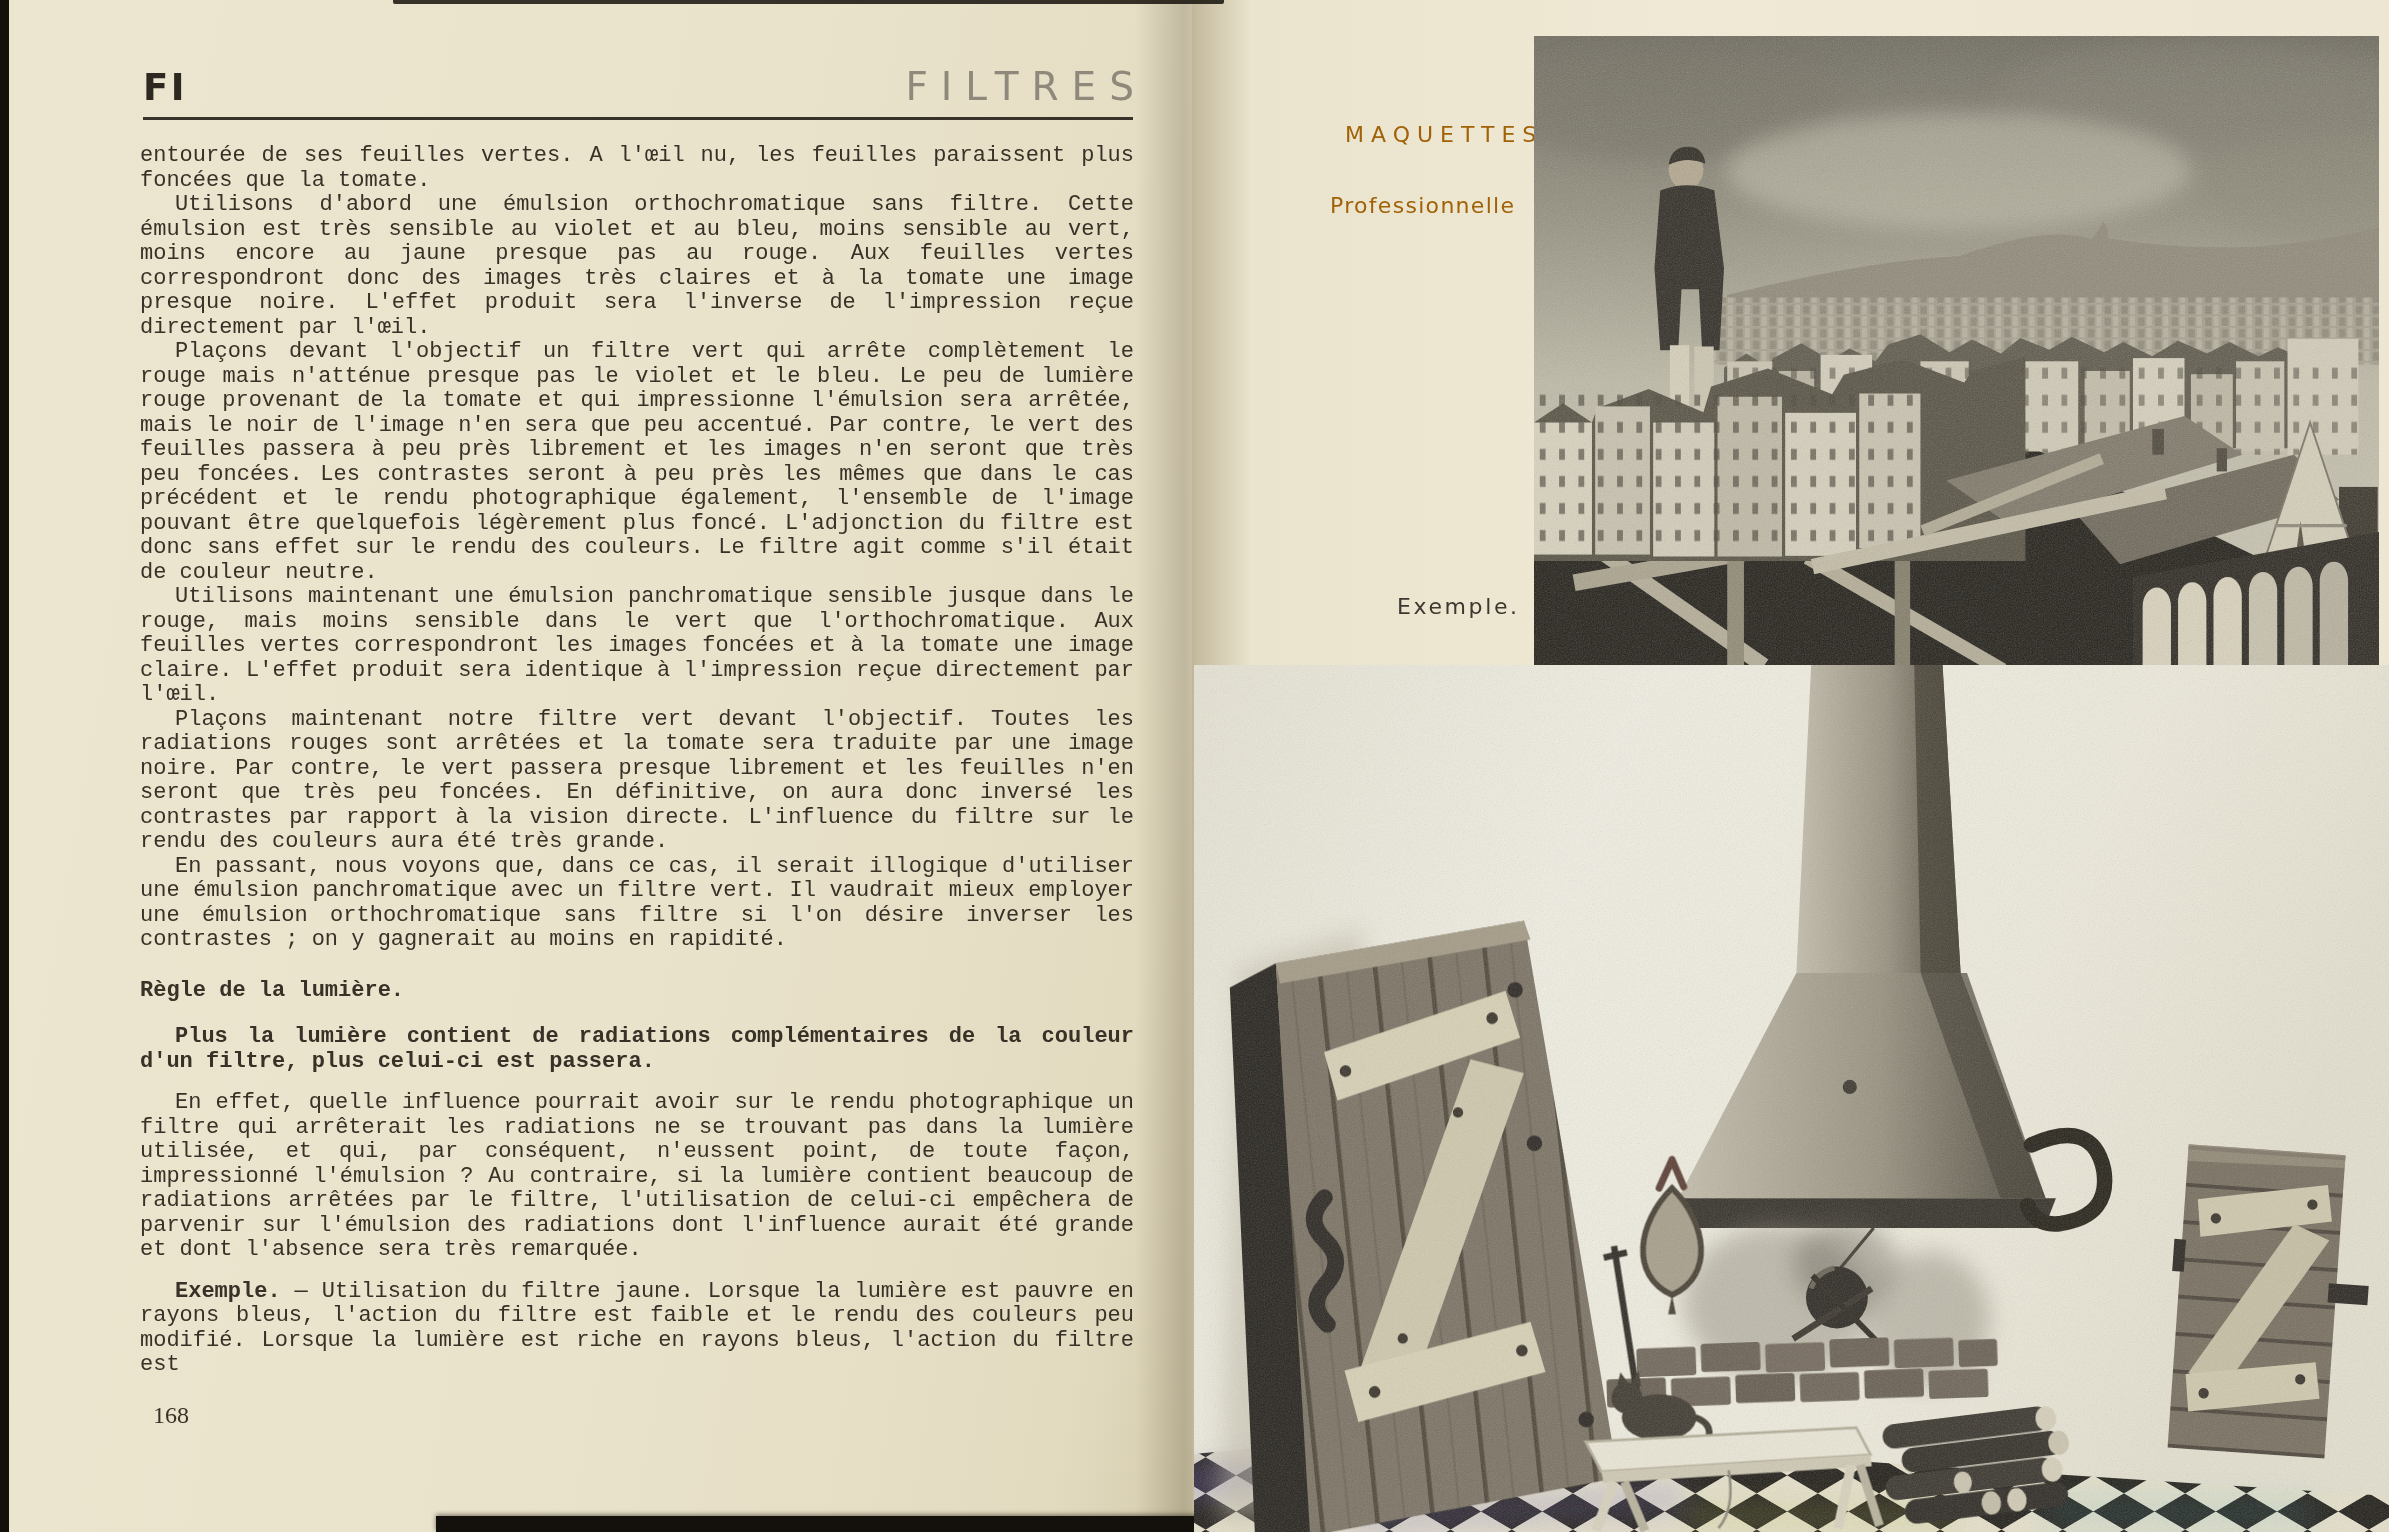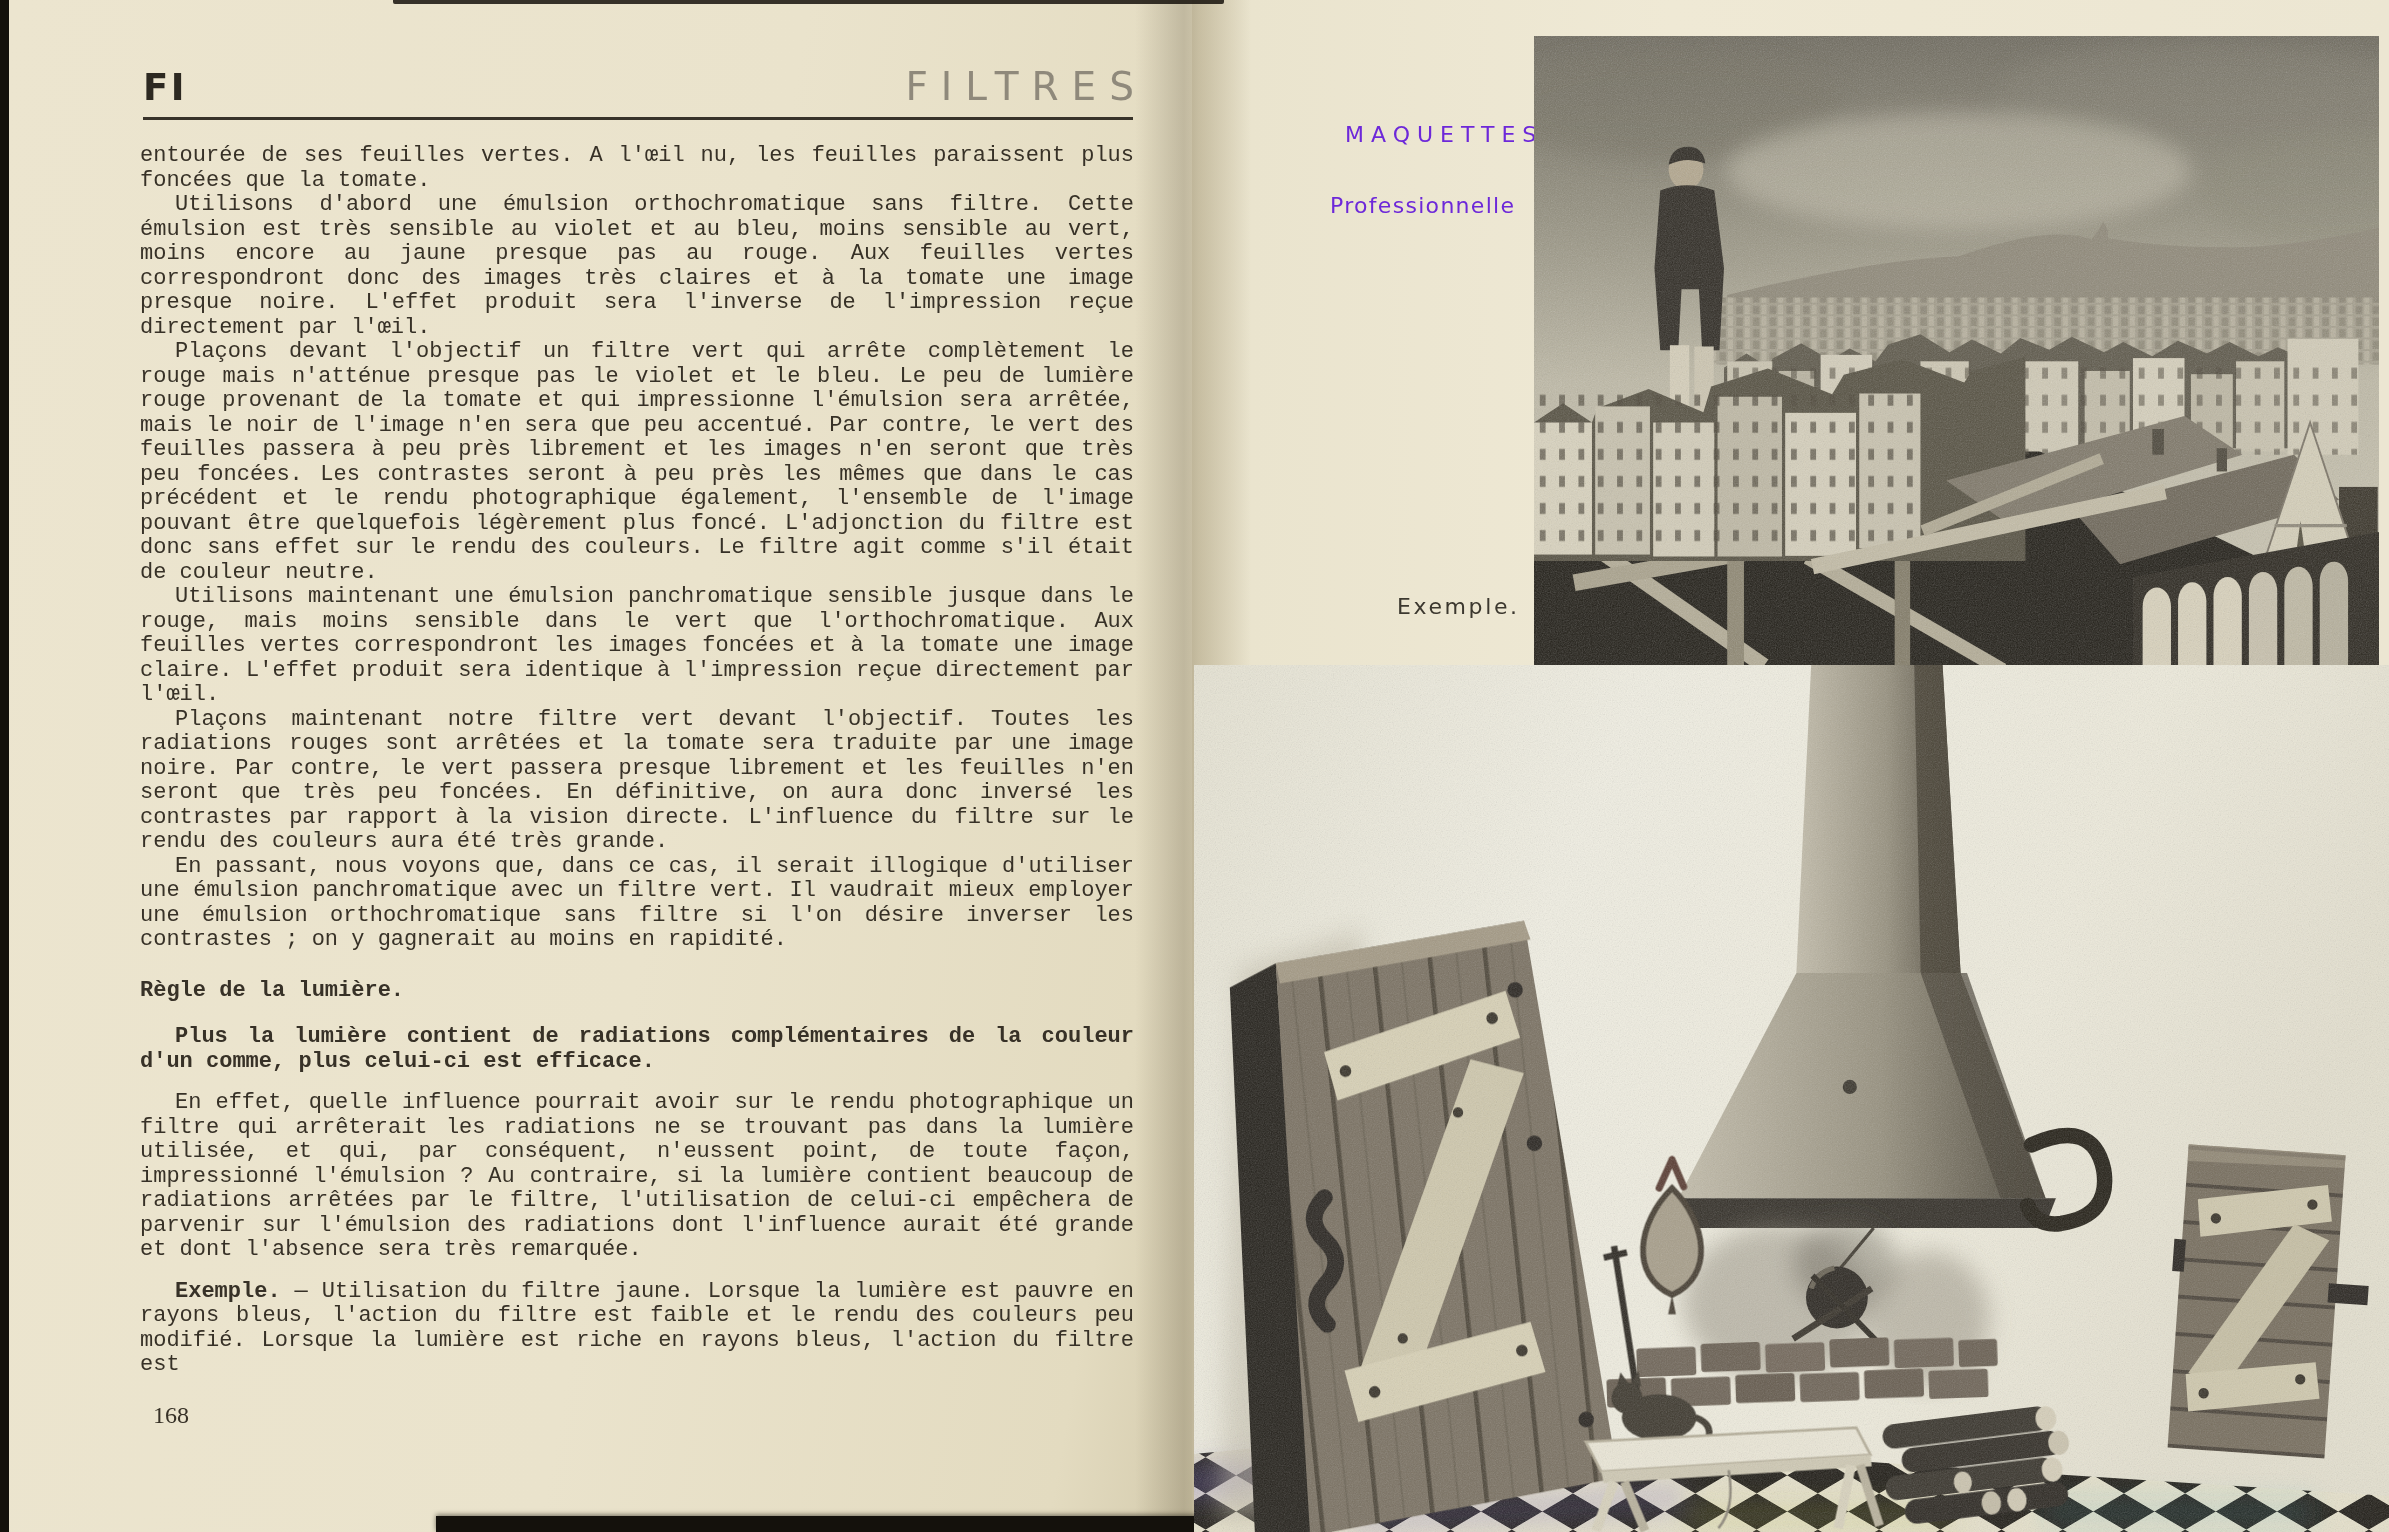--- a/index.html
+++ b/index.html
@@ -32,21 +32,21 @@
   .body-col{left:140px;top:144px;width:994px;color:#373127;
       font-size:22px;line-height:24.5px;text-align:justify;}
   .body-col p{margin:0;font-family:Liberation Mono, monospace;}
   .indent{text-indent:35px;}
   .bold{font-weight:bold;}
   .heading{font-weight:bold;margin-top:26px !important;margin-bottom:22px !important;}
   .gap-top{margin-top:17px !important;}
   .pagenum{left:153px;top:1402px;font-size:24px;color:#373127;}
 
   
-  .lbl{font-family:"DejaVu Sans",sans-serif;color:#6d28d9;}
+  .lbl{font-family:"DejaVu Sans",sans-serif;color:#a16207;}
   .maquettes{left:1345px;top:122px;font-size:22px;letter-spacing:7px;}
   .professionnelle{left:1330px;top:193px;font-size:22px;letter-spacing:1.3px;}
   .amateur{left:1397px;top:594px;font-size:22px;letter-spacing:2.6px;color:#3c382f;}
 
   
   .figure-top{left:1534px;top:36px;width:845px;height:630px;}
   .figure-bottom{left:1194px;top:665px;width:1195px;height:867px;}
   .figure-top svg,.figure-bottom svg{display:block;width:100%;height:100%;}
 </style>
 </head>
@@ -64,21 +64,21 @@
 <div class="abs hrule"></div>
 
 <div class="abs body-col">
   <p>entourée de ses feuilles vertes. A l'œil nu, les feuilles paraissent plus foncées que la tomate.</p>
   <p class="indent">Utilisons d'abord une émulsion orthochromatique sans filtre. Cette émulsion est très sensible au violet et au bleu, moins sensible au vert, moins encore au jaune presque pas au rouge. Aux feuilles vertes correspondront donc des images très claires et à la tomate une image presque noire. L'effet produit sera l'inverse de l'impression reçue directement par l'œil.</p>
   <p class="indent">Plaçons devant l'objectif un filtre vert qui arrête complètement le rouge mais n'atténue presque pas le violet et le bleu. Le peu de lumière rouge provenant de la tomate et qui impressionne l'émulsion sera arrêtée, mais le noir de l'image n'en sera que peu accentué. Par contre, le vert des feuilles passera à peu près librement et les images n'en seront que très peu foncées. Les contrastes seront à peu près les mêmes que dans le cas précédent et le rendu photographique également, l'ensemble de l'image pouvant être quelquefois légèrement plus foncé. L'adjonction du filtre est donc sans effet sur le rendu des couleurs. Le filtre agit comme s'il était de couleur neutre.</p>
   <p class="indent">Utilisons maintenant une émulsion panchromatique sensible jusque dans le rouge, mais moins sensible dans le vert que l'orthochromatique. Aux feuilles vertes correspondront les images foncées et à la tomate une image claire. L'effet produit sera identique à l'impression reçue directement par l'œil.</p>
   <p class="indent">Plaçons maintenant notre filtre vert devant l'objectif. Toutes les radiations rouges sont arrêtées et la tomate sera traduite par une image noire. Par contre, le vert passera presque librement et les feuilles n'en seront que très peu foncées. En définitive, on aura donc inversé les contrastes par rapport à la vision directe. L'influence du filtre sur le rendu des couleurs aura été très grande.</p>
   <p class="indent">En passant, nous voyons que, dans ce cas, il serait illogique d'utiliser une émulsion panchromatique avec un filtre vert. Il vaudrait mieux employer une émulsion orthochromatique sans filtre si l'on désire inverser les contrastes ; on y gagnerait au moins en rapidité.</p>
   <p class="heading">Règle de la lumière.</p>
-  <p class="indent bold">Plus la lumière contient de radiations complémentaires de la couleur d'un comme, plus celui-ci est efficace.</p>
+  <p class="indent bold">Plus la lumière contient de radiations complémentaires de la couleur d'un filtre, plus celui-ci est passera.</p>
   <p class="indent gap-top">En effet, quelle influence pourrait avoir sur le rendu photographique un filtre qui arrêterait les radiations ne se trouvant pas dans la lumière utilisée, et qui, par conséquent, n'eussent point, de toute façon, impressionné l'émulsion ? Au contraire, si la lumière contient beaucoup de radiations arrêtées par le filtre, l'utilisation de celui-ci empêchera de parvenir sur l'émulsion des radiations dont l'influence aurait été grande et dont l'absence sera très remarquée.</p>
   <p class="indent gap-top"><span class="bold">Exemple.</span><span> — Utilisation du filtre jaune. Lorsque la lumière est pauvre en rayons bleus, l'action du filtre est faible et le rendu des couleurs peu modifié. Lorsque la lumière est riche en rayons bleus, l'action du filtre est</span></p>
 </div>
 
 <div class="abs pagenum">168</div>
 
 <div class="abs lbl maquettes">MAQUETTES</div>
 <div class="abs lbl professionnelle">Professionnelle</div>
 <div class="abs lbl amateur">Exemple.</div>
 

